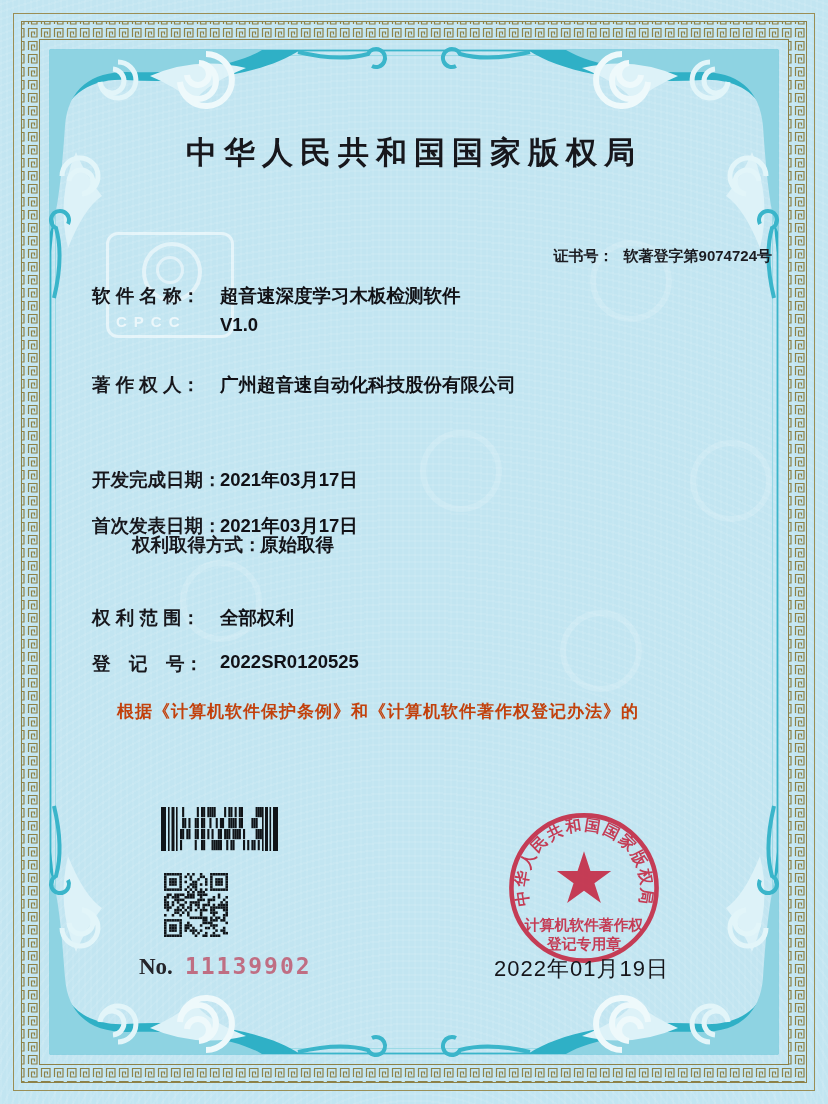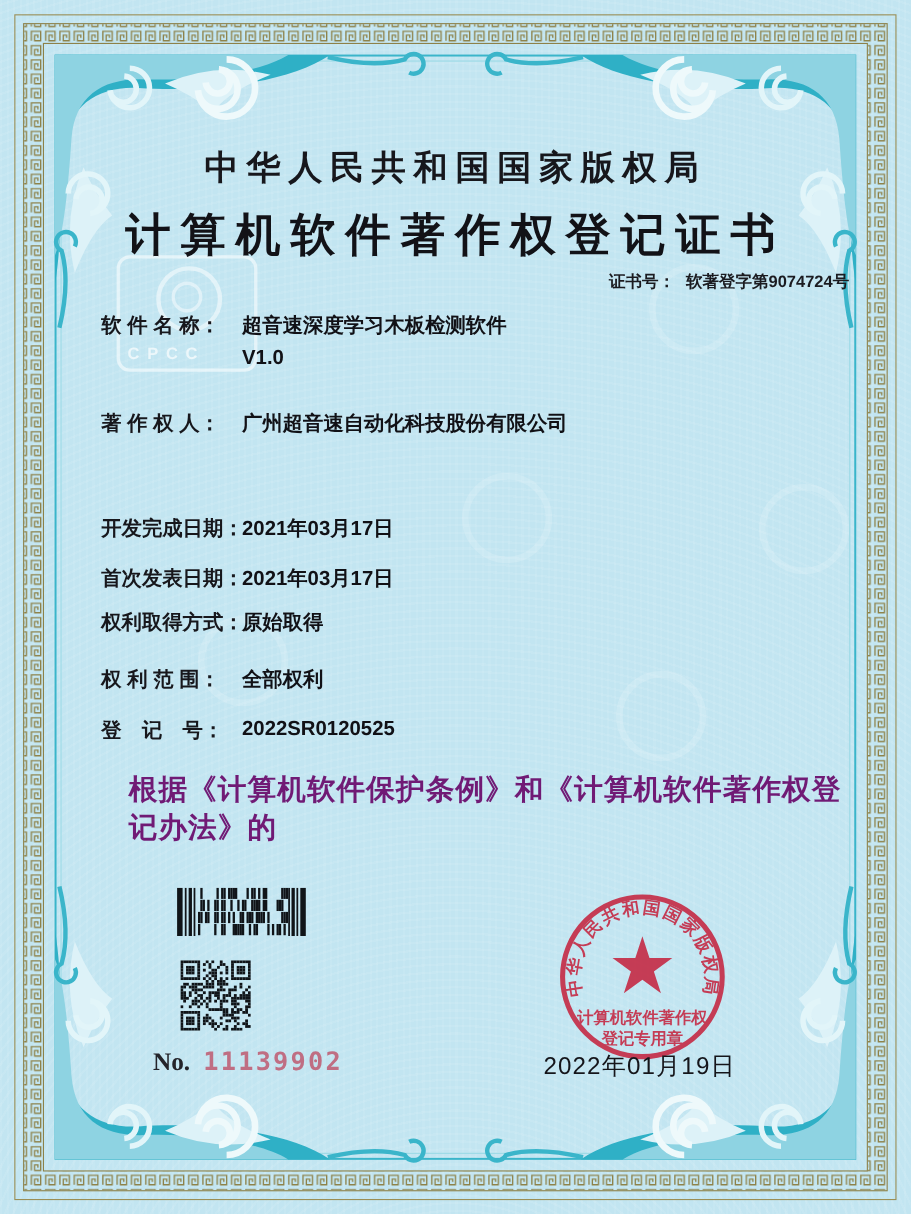--- a/index.html
+++ b/index.html
@@ -42,24 +42,24 @@
   .cert-no-row{
     position:absolute;right:56px;top:247px;font-size:15px;font-weight:bold;color:#1b1b20;
   }
   .cert-no-row .lbl{margin-right:10px;}
   
   .field-row{position:absolute;left:92px;font-size:18.5px;font-weight:bold;color:#17171c;}
   .field-label{display:inline-block;text-align:right;}
   .field-value{position:absolute;left:128px;top:0;white-space:nowrap;font-weight:bold;color:#111116;}
   .field-value2{position:absolute;left:128px;top:31px;font-weight:bold;color:#111116;}
   .row0{top:283px;} .row1{top:372px;} .row2{top:467px;} .row3{top:513px;}
-  .row4{top:553px;} .row5{top:605px;} .row6{top:651px;}
-  
-  .statement-line{position:absolute;left:94px;width:660px;font-size:26px;font-weight:bold;
-    color:#701a75;letter-spacing:1px;}
+  .row4{top:532px;margin-left:40px;} .row5{top:605px;} .row6{top:651px;}
+  
+  .statement-line{position:absolute;left:94px;width:660px;font-size:17px;font-weight:bold;
+    color:#c2410c;letter-spacing:1px;}
   .st1{top:700px;padding-left:23px;}
   .st2{top:752px;}
   
   #barcode-svg{position:absolute;left:157px;top:807px;fill:#101418;}
   #qr-svg{position:absolute;left:164px;top:873px;fill:#101418;}
   
   .serial{position:absolute;left:139px;top:953px;}
   .serial-label{font-family:"Liberation Serif",serif;font-size:23px;font-weight:bold;color:#24242a;}
   .serial-value{font-family:"DejaVu Sans Mono",monospace;font-size:23px;font-weight:bold;
     color:#bf6278;letter-spacing:2px;margin-left:12px;opacity:.9;}
@@ -118,21 +118,20 @@
     <use href="#corner" transform="translate(828,1104) scale(-1,-1)"></use>
   </svg>
 
   <div class="watermark">
     <div class="wm-circle"></div>
     <div class="wm-inner"></div>
     <div class="wm-text">CPCC</div>
   </div>
 
   <div class="authority">中华人民共和国国家版权局</div>
-  <div class="title">计算机软件著作权登记证书</div>
   <div class="cert-no-row">
     <span class="lbl">证书号：</span><span>软著登字第9074724号</span>
   </div>
 
   <div class="field-row row0">
     <span class="field-label">软 件 名 称：</span>
     <span class="field-value">超音速深度学习木板检测软件</span>
     <span class="field-value2">V1.0</span>
   </div>
   <div class="field-row row1">

